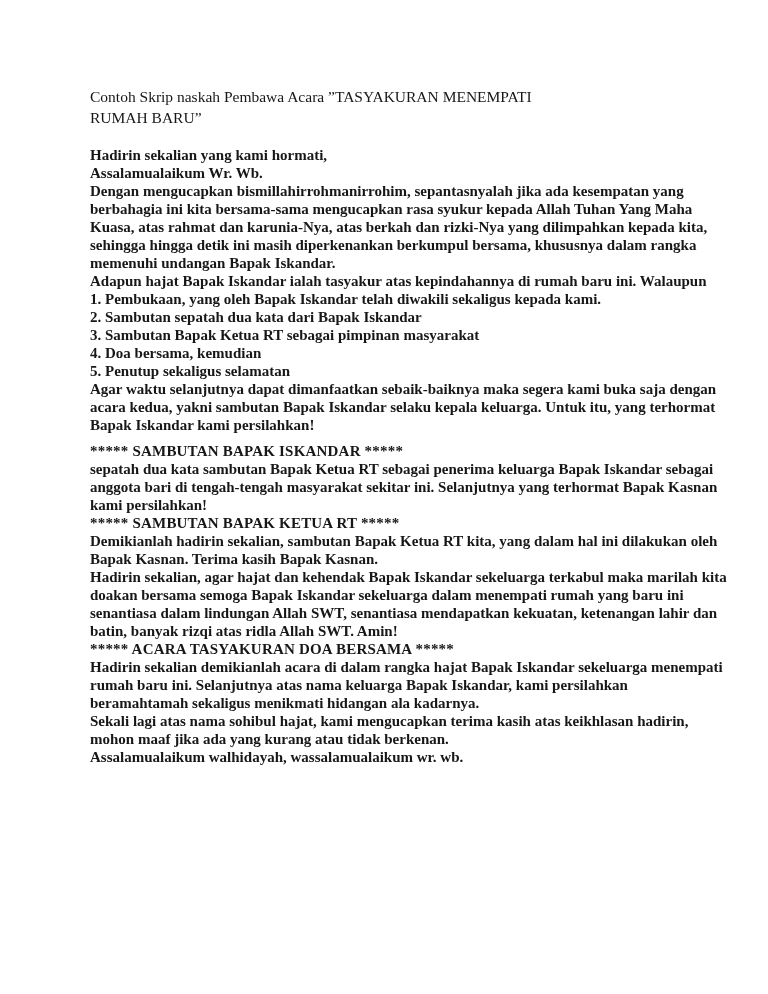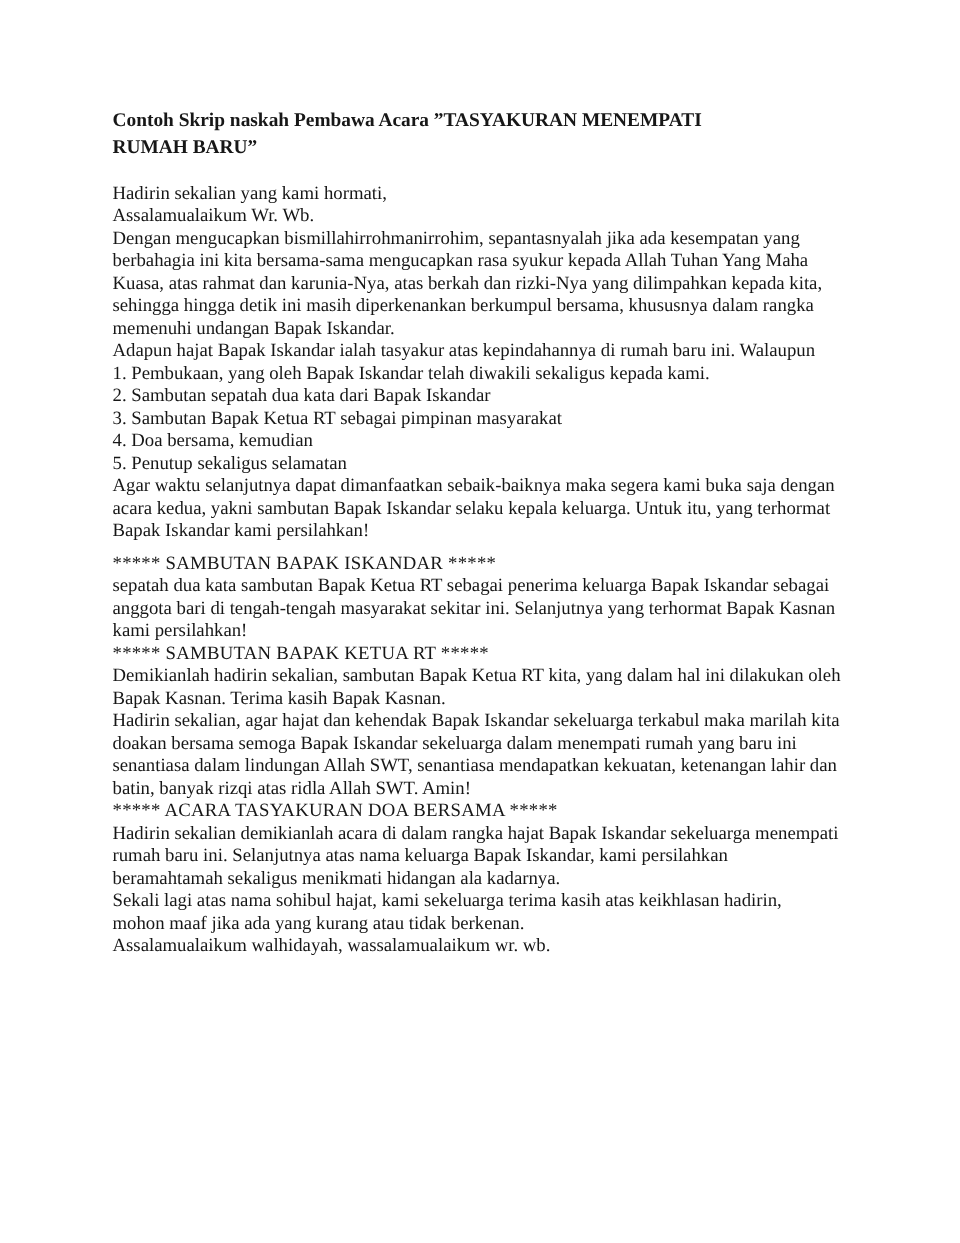--- a/index.html
+++ b/index.html
@@ -15,27 +15,27 @@
     width: 768px;
     height: 994px;
     background: #ffffff;
     overflow: hidden;
     color: #171717;
   }
   .content {
     padding: 86px 80px 0 90px;
   }
   .doc-title {
-    font-weight: bold;
+    font-weight: normal;
     font-size: 15.5px;
     line-height: 21px;
     margin: 0 0 18px 0;
   }
   .doc-title .ln { font-size: 15.5px; line-height: 21px; }
-  .block { margin: 0; }
+  .block { margin: 0; font-weight: bold; }
   .ln {
     font-size: 15px;
     line-height: 18px;
     white-space: nowrap;
   }
   .heading .ln { letter-spacing: 0.2px; }
   .spacer { height: 8px; }
 </style>
 </head>
 <body>
@@ -111,21 +111,21 @@
       <div class="ln">***** ACARA TASYAKURAN DOA BERSAMA *****</div>
     </div>
 
     <div class="block">
       <div class="ln">Hadirin sekalian demikianlah acara di dalam rangka hajat Bapak Iskandar sekeluarga menempati</div>
       <div class="ln">rumah baru ini. Selanjutnya atas nama keluarga Bapak Iskandar, kami persilahkan</div>
       <div class="ln">beramahtamah sekaligus menikmati hidangan ala kadarnya.</div>
     </div>
 
     <div class="block">
-      <div class="ln">Sekali lagi atas nama sohibul hajat, kami sekeluarga terima kasih atas keikhlasan hadirin,</div>
+      <div class="ln">Sekali lagi atas nama sohibul hajat, kami mengucapkan terima kasih atas keikhlasan hadirin,</div>
       <div class="ln">mohon maaf jika ada yang kurang atau tidak berkenan.</div>
     </div>
 
     <div class="block">
       <div class="ln">Assalamualaikum walhidayah, wassalamualaikum wr. wb.</div>
     </div>
 
   </div>
 </div>
 

